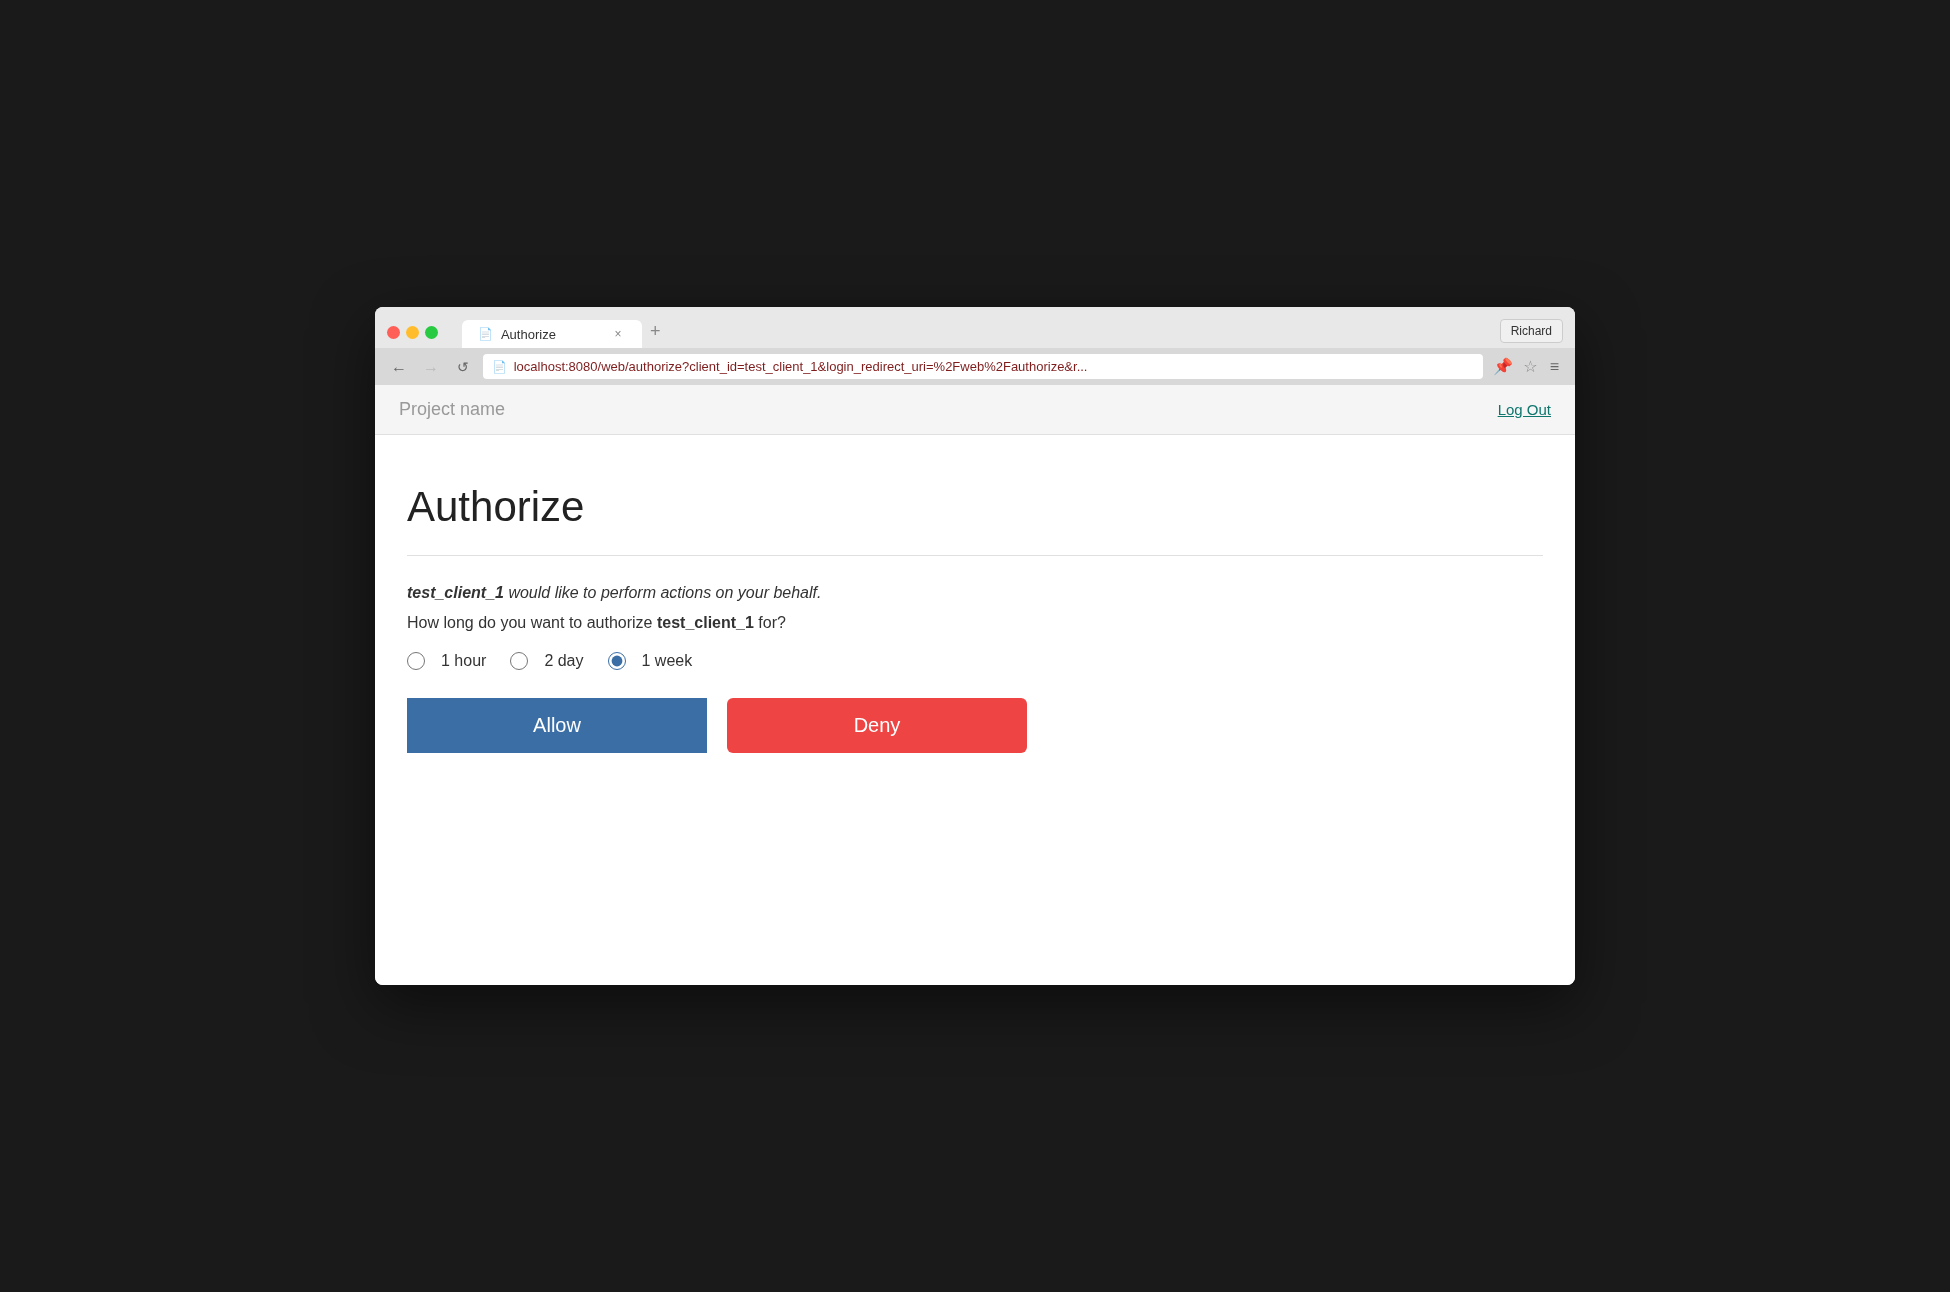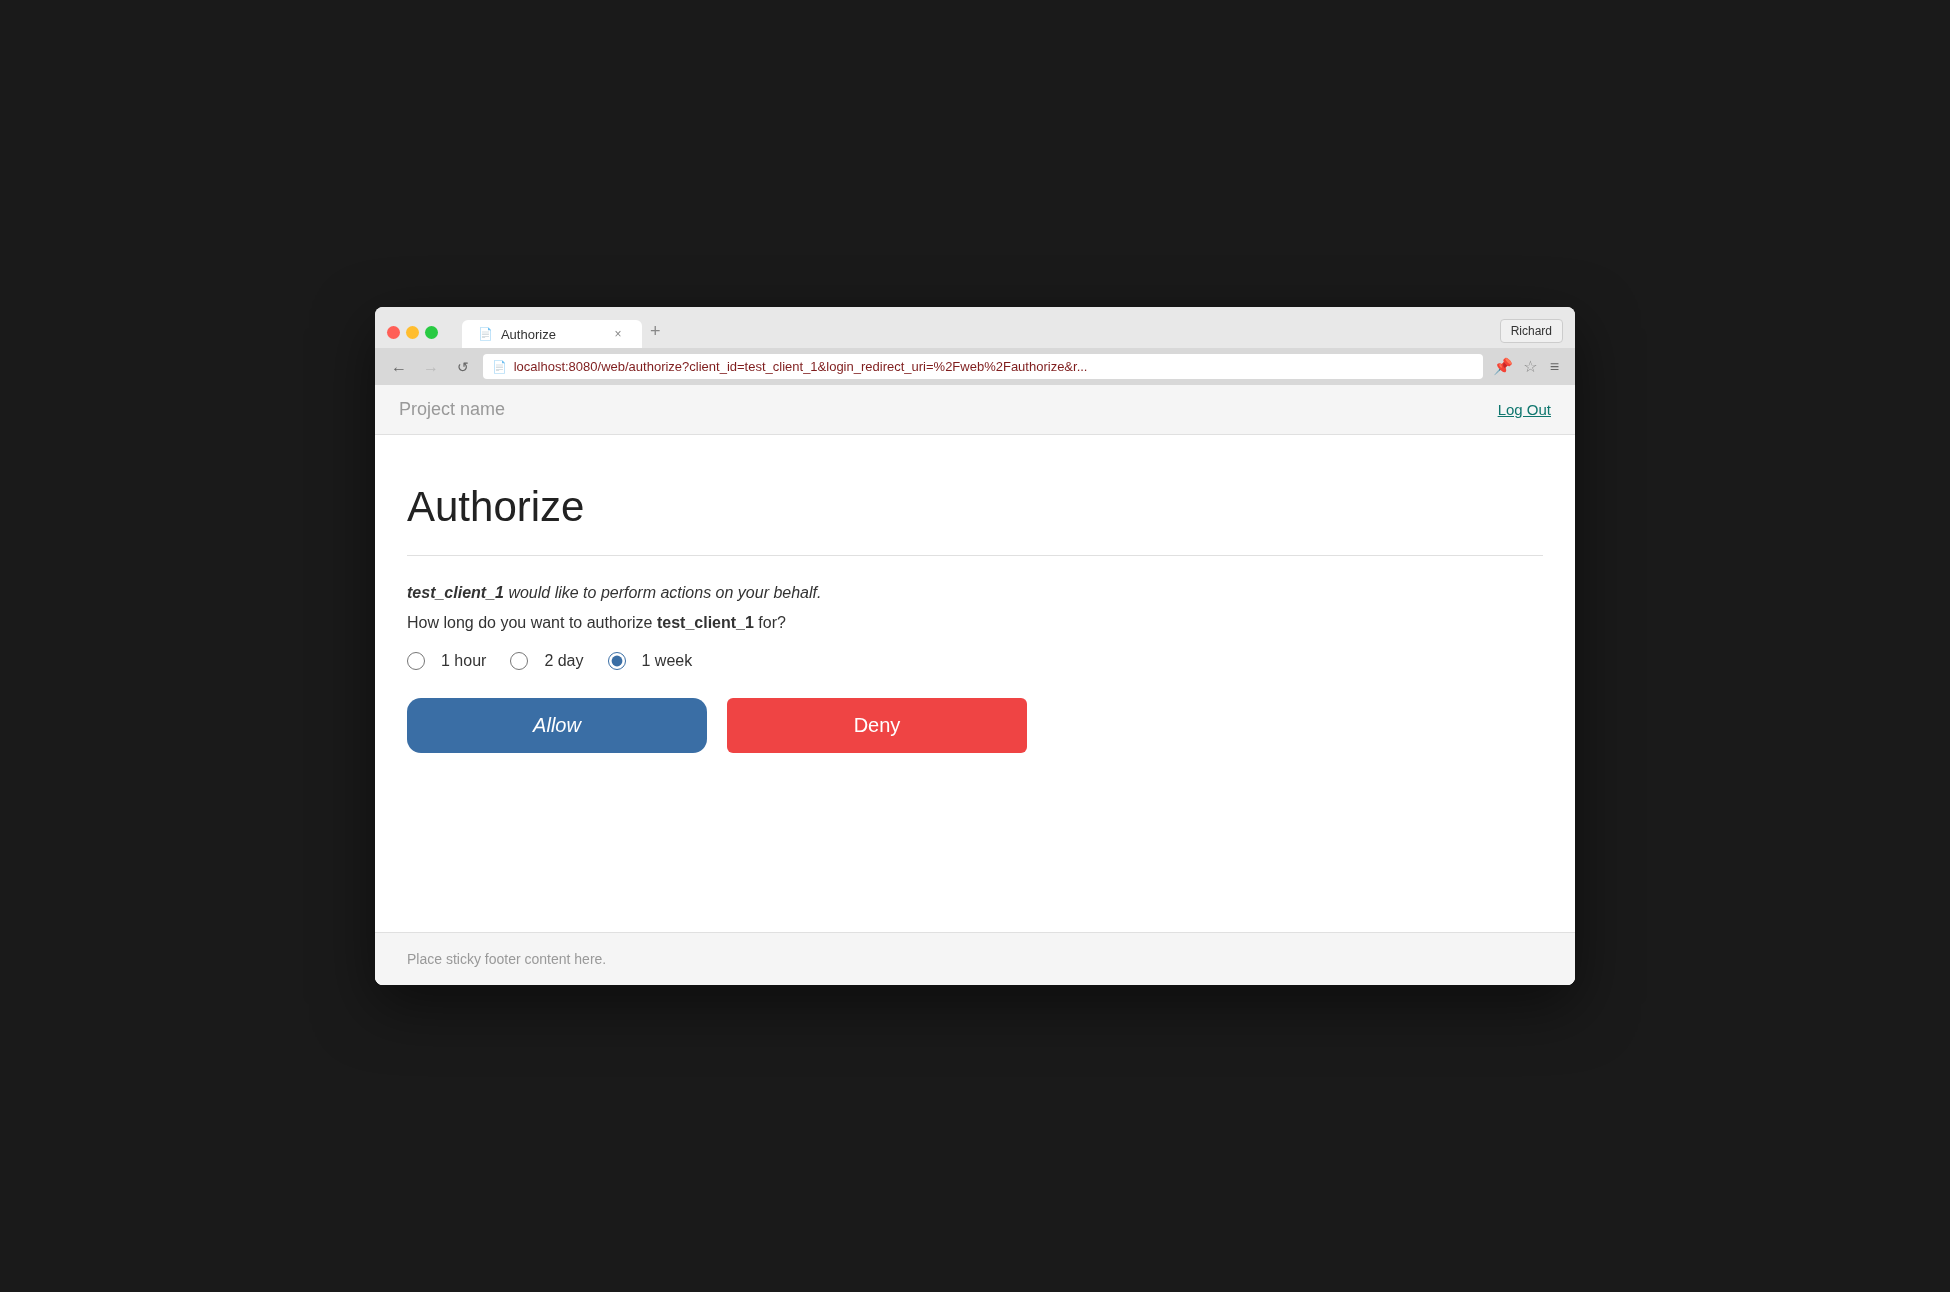--- a/index.html
+++ b/index.html
@@ -288,27 +288,26 @@
 
     .button-group {
       display: flex;
       gap: 20px;
     }
 
     .allow-btn {
       background: #3a6ea5;
       color: white;
       border: none;
-      border-radius: 14px;
+      border-radius: 0;
       padding: 16px 60px;
       font-size: 20px;
       font-weight: 500;
       cursor: pointer;
       min-width: 300px;
-      font-style: italic;
     }
 
     .deny-btn {
       background: #ef4444;
       color: white;
       border: none;
       border-radius: 6px;
       padding: 16px 60px;
       font-size: 20px;
       font-weight: 500;
@@ -397,17 +396,14 @@
           <span>1 week</span>
         </label>
       </div>
 
       <div class="button-group">
         <button class="allow-btn">Allow</button>
         <button class="deny-btn">Deny</button>
       </div>
     </div>
 
-    <footer class="sticky-footer">
-      <span>Place sticky footer content here.</span>
-    </footer>
   </div>
 </div>
 
 </body></html>

